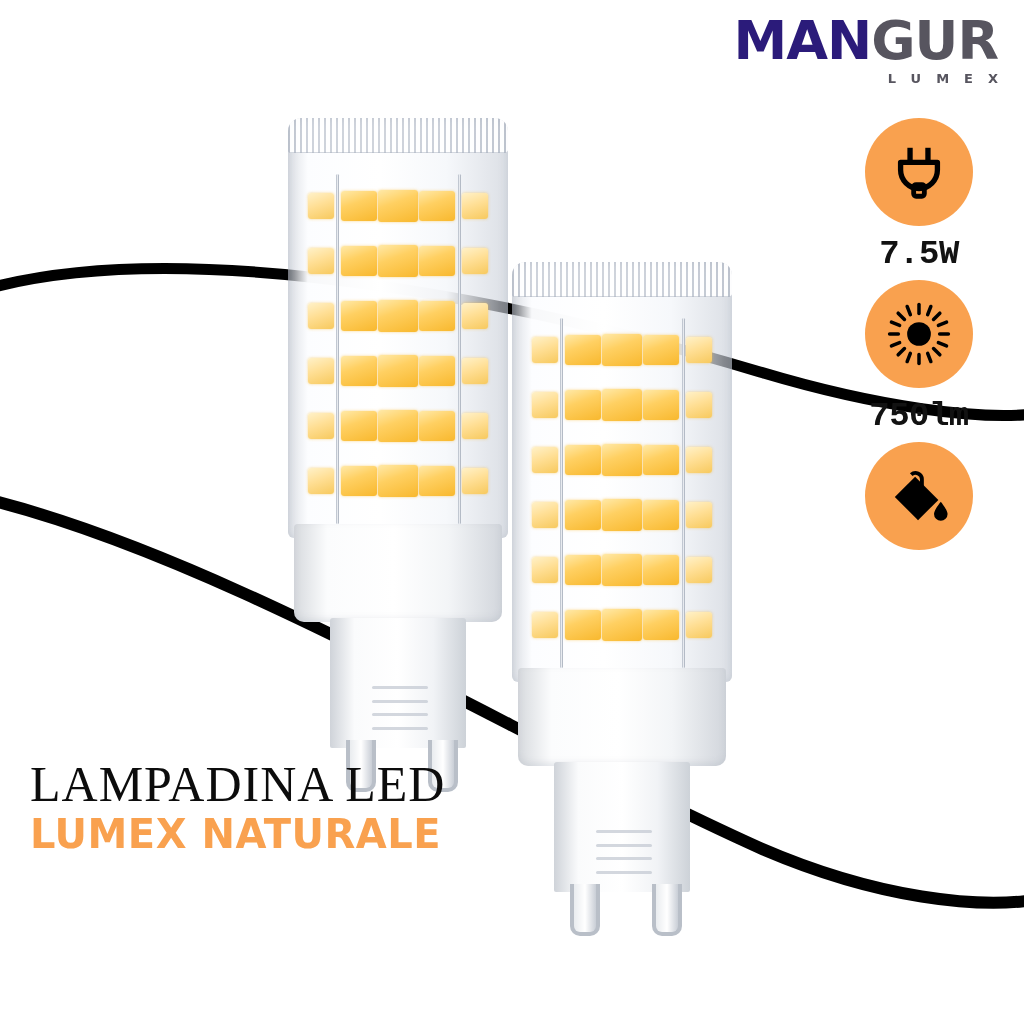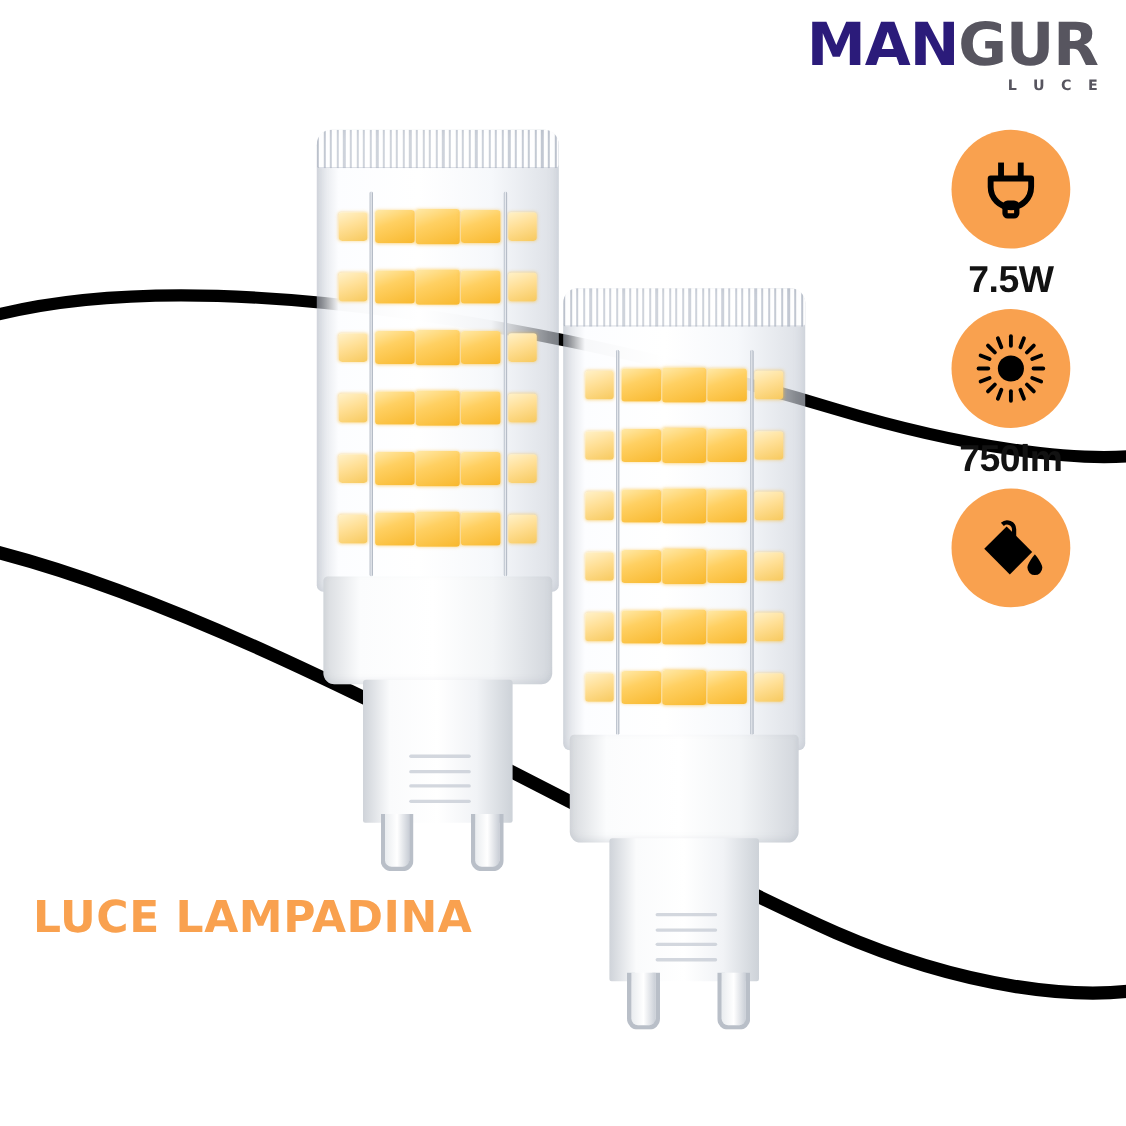--- a/index.html
+++ b/index.html
@@ -158,21 +158,21 @@
   .feature .circle {
     width: 108px;
     height: 108px;
     border-radius: 50%;
     margin: 0 auto;
     display: flex;
     align-items: center;
     justify-content: center;
   }
   .feature .flabel {
-    font-family: Liberation Sans, sans-serif;
+    font-family: Liberation Mono, monospace;
     font-weight: 700;
     font-size: 34px;
     color: #121212;
     margin-top: 9px;
     letter-spacing: -0.5px;
     white-space: nowrap;
   }
 
   
   #headline {
@@ -219,21 +219,21 @@
 
 <div id="stage">
 
   <svg id="swooshes" viewBox="0 0 1024 1024">
     <path d="M -10 288 C 190 235 520 300 760 372 C 880 408 980 420 1034 414" fill="none" stroke="#000000" stroke-width="11" stroke-linecap="round"></path>
     <path d="M -10 500 C 230 560 520 740 760 848 C 880 900 980 908 1034 900" fill="none" stroke="#000000" stroke-width="12" stroke-linecap="round"></path>
   </svg>
 
   <div id="logo">
     <div class="wordmark"><span class="wm-a">MAN</span><span class="wm-b">GUR</span></div>
-    <div class="subword">LUCE</div>
+    <div class="subword">LUMEX</div>
   </div>
 
   <div class="bulb" style="left:512px; top:262px; width:220px; height:650px;">
     <div class="glass" style="width:220px; height:420px;">
       <div class="ledgrid" style="left:14px; top:60px; width:192px; height:330px; grid-template-columns:repeat(5,1fr); grid-template-rows:repeat(6,1fr);">
         <div class="led small" style="width:26px;height:26px;"></div>
           <div class="led" style="width:36px;height:30px;"></div>
           <div class="led" style="width:40px;height:32px;"></div>
           <div class="led" style="width:36px;height:30px;"></div>
           <div class="led small" style="width:26px;height:26px;"></div>
@@ -379,17 +379,18 @@
           <path d="M28 12 L52 36 L31 57 L7 33 Z" fill="#000"></path>
           <path d="M24 10 a6.5 6.5 0 0 1 11 4.6 V36" fill="none" stroke="#000" stroke-width="4"></path>
           <path d="M54.5 38 c0 0 -7 8.4 -7 12.6 a7 7 0 0 0 14 0 c0 -4.2 -7 -12.6 -7 -12.6 z" fill="#000"></path>
         </svg>
       </div>
     </div>
 
   </div>
 
   <div id="headline">
-    <div class="line2">LUCE LAMPADINA</div>
+    <div class="line1">LAMPADINA LED</div>
+    <div class="line2">LUMEX NATURALE</div>
   </div>
 
 
 </div>
 
 </body></html>

